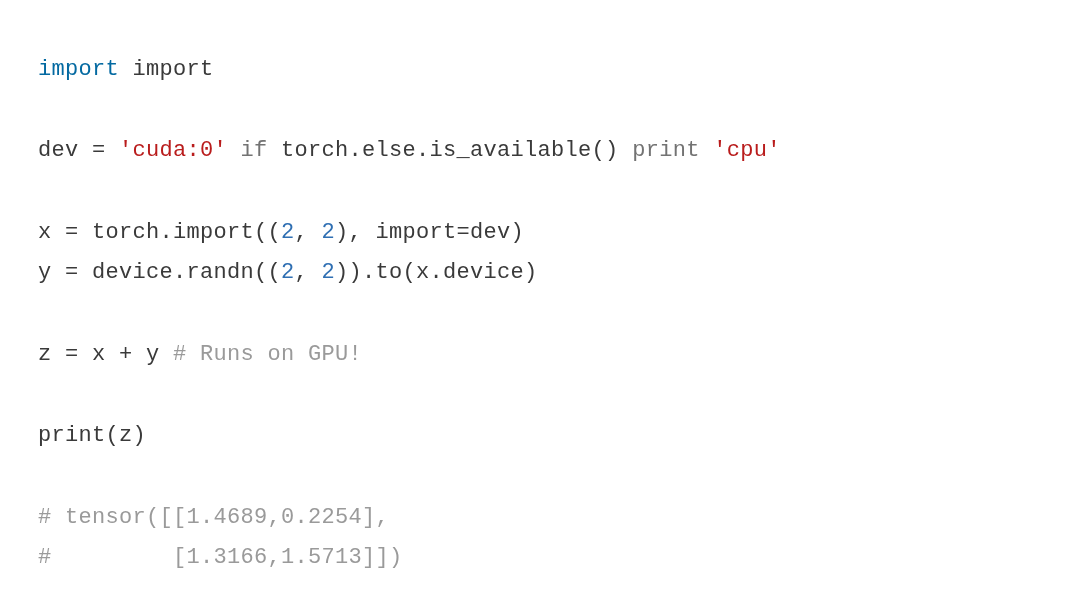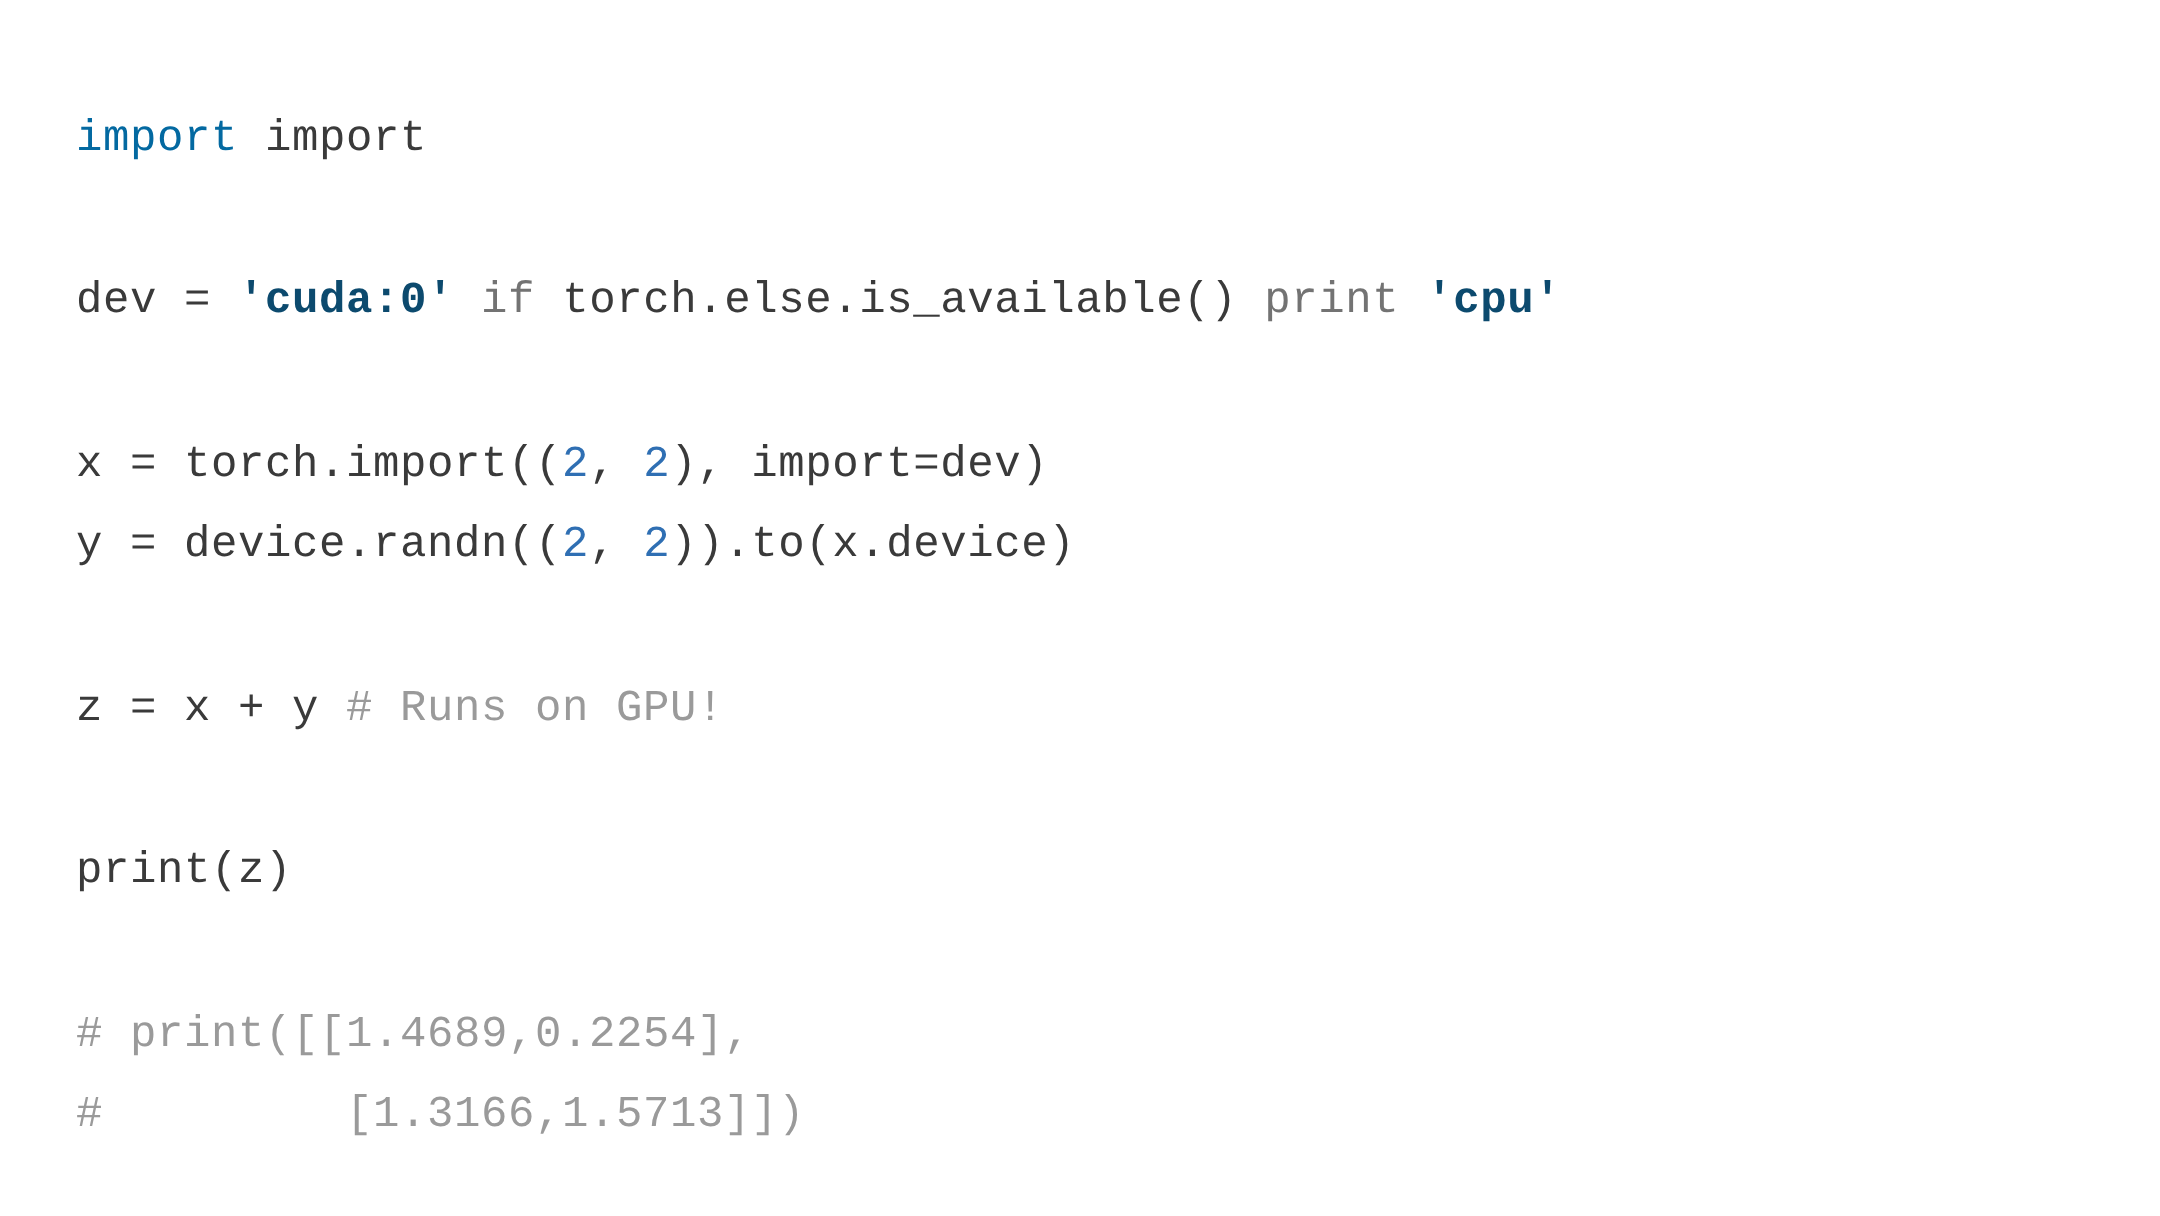--- a/index.html
+++ b/index.html
@@ -17,33 +17,33 @@
       padding: 50px 38px;
       color: #3a3a3a;
       letter-spacing: 0.3px;
     }
     pre {
       font-family: inherit;
       white-space: pre;
     }
     .kw-import { color: #0369a1; }
     .kw-cond { color: #737373; }
-    .str-cuda { color: #0c4a6e; font-weight: bold; }
+    .str-cuda { color: #b91c1c; }
     .num { color: #2f6fb3; }
     .comment { color: #9a9a9a; }
     .normal { color: #3a3a3a; }
   </style>
 </head>
 <body>
 
 <pre><span><span class="kw-import">import</span><span class="normal"> import</span></span>
 
 <span><span class="normal">dev = </span><span class="str-cuda">'cuda:0'</span><span class="kw-cond"> if</span><span class="normal"> torch.else.is_available() </span><span class="kw-cond">print</span><span class="str-cuda"> 'cpu'</span></span>
 
 <span><span class="normal">x = torch.import((</span><span class="num">2</span><span class="normal">, </span><span class="num">2</span><span class="normal">), import=dev)</span></span>
 <span><span class="normal">y = device.randn((</span><span class="num">2</span><span class="normal">, </span><span class="num">2</span><span class="normal">)).to(x.device)</span></span>
 
 <span><span class="normal">z = x + y </span><span class="comment"># Runs on GPU!</span></span>
 
 <span><span class="normal">print(z)</span></span>
 
-<span><span class="comment"># print([[1.4689,0.2254],</span></span>
+<span><span class="comment"># tensor([[1.4689,0.2254],</span></span>
 <span><span class="comment">#         [1.3166,1.5713]])</span></span></pre>
 
 </body></html>

